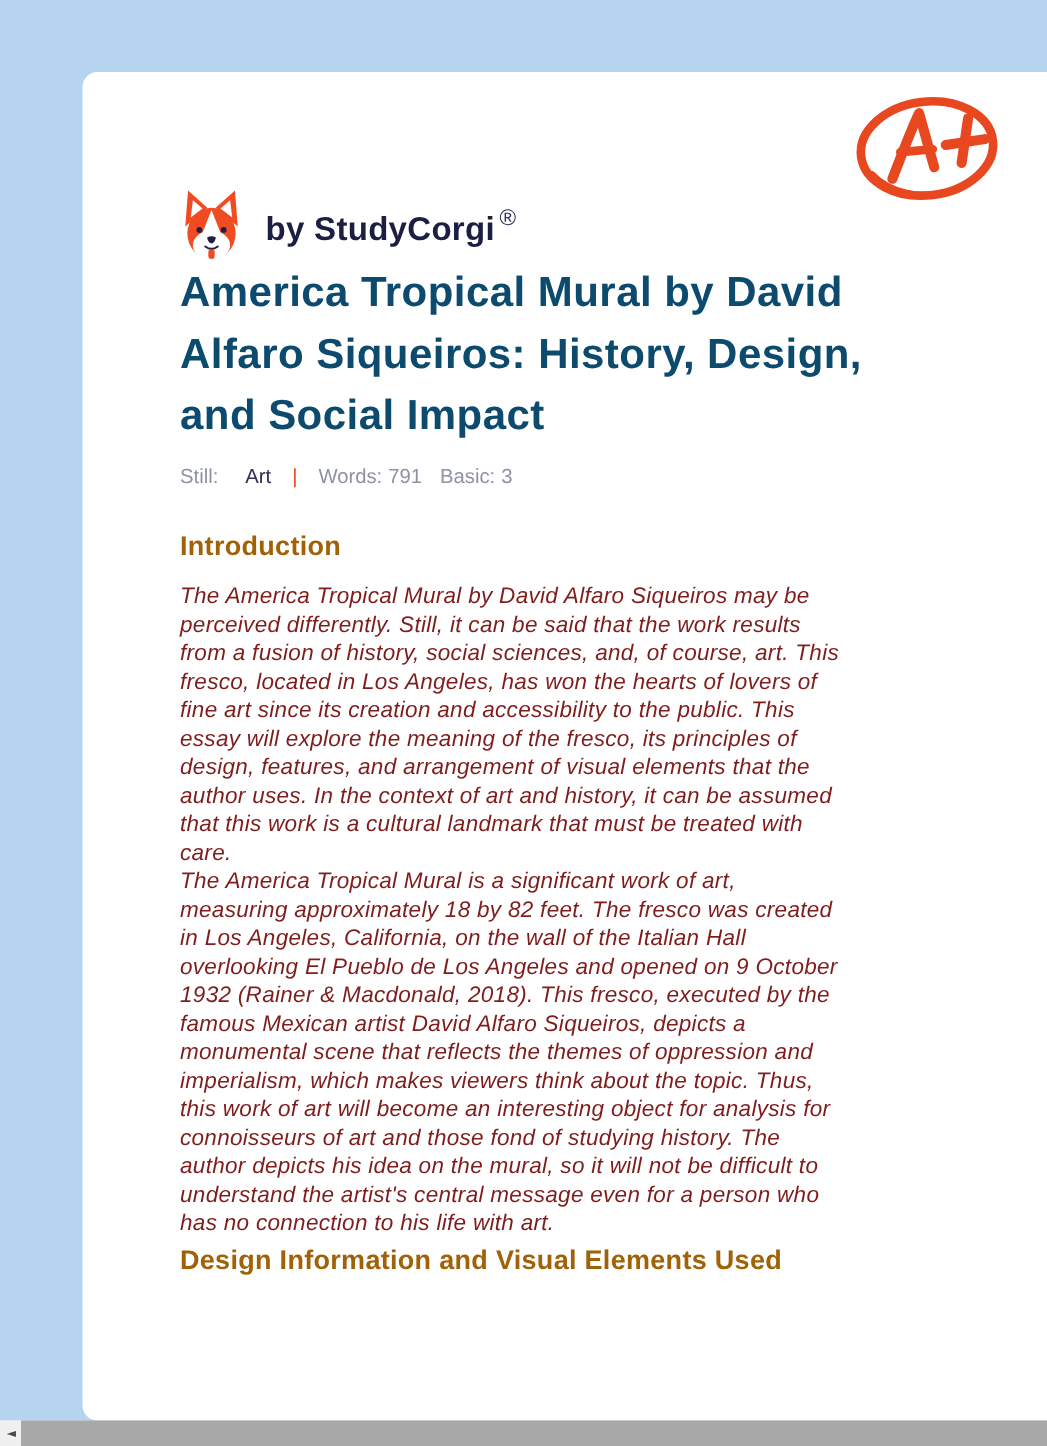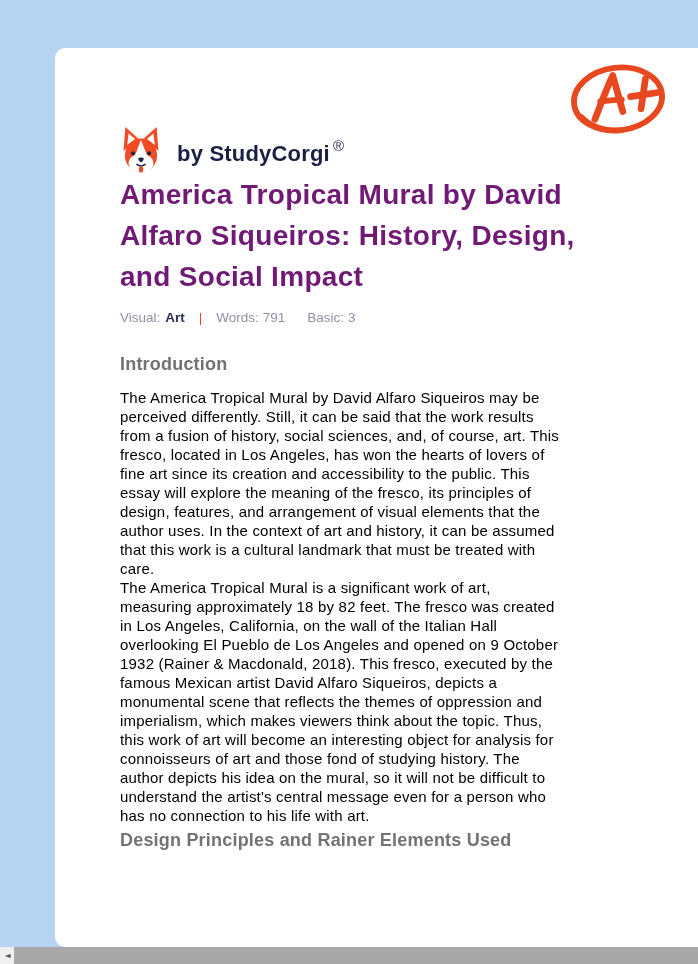--- a/index.html
+++ b/index.html
@@ -45,58 +45,59 @@
   .badge-svg { width: 100%; height: 100%; display: block; }
   
   .content {
     position: absolute;
     top: 126px; left: 65px;
     width: 510px;
   }
   .page-title {
     font-size: 28px;
     font-weight: bold;
-    color: #701a75;
+    color: #0c4a6e;
     line-height: 41px;
     letter-spacing: 0.3px;
     white-space: pre-line;
   }
   .meta-row {
     margin-top: 12px;
     font-size: 13.5px;
     line-height: 18px;
     color: #8e92a4;
     display: flex; align-items: center;
   }
   .meta-topic-value {
-    color: #2d3053; font-weight: bold;
-    margin-left: 5px;
+    color: #2d3053; font-weight: normal;
+    margin-left: 18px;
   }
   .meta-divider {
     color: #e8481f;
     margin: 0 14px;
   }
-  .meta-words { margin-right: 22px; }
+  .meta-words { margin-right: 12px; }
   .meta-num { margin-left: 4px; }
   .section h2 {
     font-size: 18px;
     font-weight: bold;
-    color: #737373;
+    color: #a16207;
     line-height: 24px;
     letter-spacing: 0.2px;
     margin: 3px 0 12px 0;
   }
   .section.first h2 { margin-top: 25px; }
   .section p {
     font-size: 15px;
     line-height: 19px;
-    color: #000000;
+    color: #7f1d1d;
     letter-spacing: 0.2px;
     white-space: pre-line;
     margin: 0;
+    font-style: italic;
   }
   
   .hscrollbar {
     position: absolute;
     left: 0; bottom: 0;
     width: 698px; height: 17px;
     background: #f1f0f0;
     z-index: 5;
   }
   .hscroll-arrow-btn {
@@ -162,21 +163,21 @@
       <path d="M80.5 19 L 76 50" fill="none" stroke="#e8481f" stroke-width="7" stroke-linecap="round"></path>
     </svg>
   </div>
 
   <div class="content">
     <h1 class="page-title">America Tropical Mural by David
 Alfaro Siqueiros: History, Design,
 and Social Impact</h1>
 
     <div class="meta-row">
-      <span>Visual:</span>
+      <span>Still:</span>
       <span class="meta-topic-value">Art</span>
       <span class="meta-divider">|</span>
       <span class="meta-words"><span>Words:</span><span class="meta-num">791</span></span>
       <span><span>Basic:</span><span class="meta-num">3</span></span>
     </div>
 
     <div class="section first">
       <h2>Introduction</h2>
       <p>The America Tropical Mural by David Alfaro Siqueiros may be
 perceived differently. Still, it can be said that the work results
@@ -200,21 +201,21 @@
 monumental scene that reflects the themes of oppression and
 imperialism, which makes viewers think about the topic. Thus,
 this work of art will become an interesting object for analysis for
 connoisseurs of art and those fond of studying history. The
 author depicts his idea on the mural, so it will not be difficult to
 understand the artist's central message even for a person who
 has no connection to his life with art.</p>
     </div>
 
     <div class="section">
-      <h2>Design Principles and Rainer Elements Used</h2>
+      <h2>Design Information and Visual Elements Used</h2>
     </div>
   </div>
 
 </div>
 
 <div class="hscrollbar">
   <button class="hscroll-arrow-btn">◄</button>
   <div class="hscroll-thumb"></div>
 </div>
 

